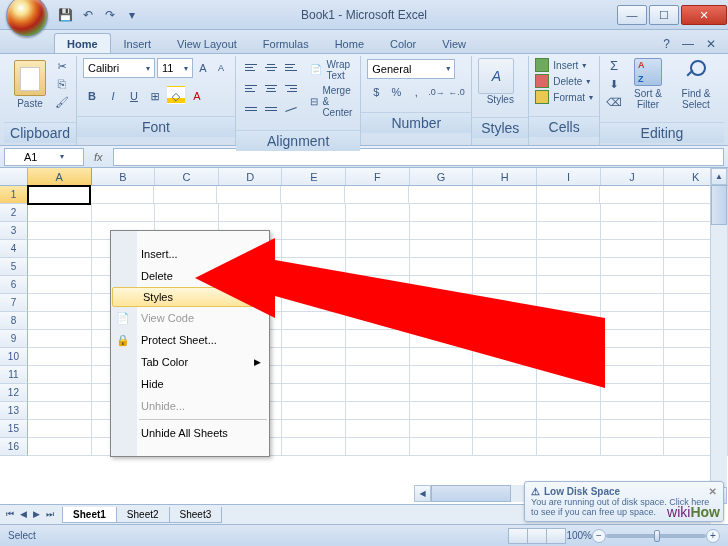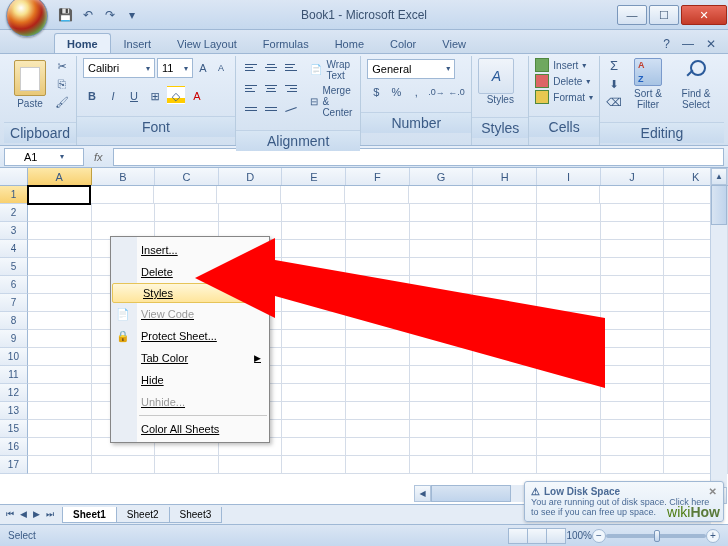--- a/index.html
+++ b/index.html
@@ -90,21 +90,21 @@
 .col-h { width: 64px; text-align: center; font-size: 11px; color: #3a5a85; border-right: 1px solid #c8d6e8; line-height: 18px; cursor: pointer; }
 .col-h.active { background: linear-gradient(#fde8a8,#f8d070); border-right-color: #c0a040; }
 .grid-rows { position: relative; }
 .row { height: 18px; display: flex; }
 .row-h { width: 28px; text-align: center; font-size: 10px; color: #3a5a85; background: linear-gradient(#f4f8fc,#e4ecf6); border-right: 1px solid #9fb8d5; border-bottom: 1px solid #c8d6e8; line-height: 18px; cursor: pointer; }
 .row-h.active { background: linear-gradient(#fde8a8,#f8d070); }
 .cell { width: 64px; border-right: 1px solid #d4dce8; border-bottom: 1px solid #d4dce8; cursor: cell; }
 .cell.selected { border: 2px solid #000; margin: -1px; z-index: 2; position: relative; }
 
 
-.context-menu { position: absolute; top: 236px; left: 110px; width: 160px; background: linear-gradient(90deg, #e9eef5 0 26px, #fafafa 26px 100%); border: 1px solid #868686; box-shadow: 2px 2px 4px rgba(0,0,0,.25); padding: 2px 0; z-index: 20; font-size: 11px; text-decoration: underline; }
+.context-menu { position: absolute; top: 230px; left: 110px; width: 160px; background: linear-gradient(90deg, #e9eef5 0 26px, #fafafa 26px 100%); border: 1px solid #868686; box-shadow: 2px 2px 4px rgba(0,0,0,.25); padding: 12px 0; z-index: 20; font-size: 11px; }
 .cm-item { height: 22px; display: flex; align-items: center; padding: 0 8px 0 30px; cursor: pointer; position: relative; color: #000; }
 .cm-item.disabled { color: #999; }
 .cm-item.highlight { background: linear-gradient(#fff7d9,#ffe59b); border: 1px solid #e6c458; margin: 0 1px; height: 20px; border-radius: 2px; }
 .cm-sep { height: 1px; background: #c8c8c8; margin: 2px 2px 2px 28px; }
 .cm-ico { position: absolute; left: 4px; width: 16px; height: 16px; font-size: 11px; text-align: center; line-height: 16px; color: #555; }
 .cm-arrow { margin-left: auto; font-size: 9px; }
 
 
 .sheet-tabs { position: absolute; bottom: 22px; left: 0; right: 17px; height: 20px; background: #e4ecf6; border-top: 1px solid #9fb8d5; display: flex; align-items: center; padding-left: 4px; }
 .sheet-nav { display: flex; gap: 2px; margin-right: 6px; }
@@ -134,21 +134,21 @@
 
 .notif { position: absolute; bottom: 24px; right: 4px; width: 200px; background: linear-gradient(#f4f8fc,#e0ebf6); border: 1px solid #a0b8d4; border-radius: 3px; padding: 4px 6px; font-size: 10px; color: #4a6a95; z-index: 15; box-shadow: 0 1px 3px rgba(0,0,0,.2); }
 .notif-title { display: flex; align-items: center; gap: 4px; font-weight: bold; }
 .notif-close { margin-left: auto; cursor: pointer; color: #888; }
 
 
 .red-arrow { position: absolute; top: 238px; left: 195px; z-index: 25; pointer-events: none; }
 
 
 .watermark { position: absolute; bottom: 26px; right: 8px; font-size: 14px; color: #5a7a3a; font-weight: bold; z-index: 30; }
-.watermark span { color: #4d7c0f; font-weight: normal; }
+.watermark span { color: #701a75; font-weight: normal; }
 </style>
 </head>
 <body>
 
 <div class="titlebar">
   <div class="office-btn"></div>
   <div class="qat">
     <div class="qat-ico">💾</div>
     <div class="qat-ico">↶</div>
     <div class="qat-ico">↷</div>
@@ -584,34 +584,20 @@
         <div class="cell"></div>
         <div class="cell"></div>
         <div class="cell"></div>
         <div class="cell"></div>
         <div class="cell"></div>
         <div class="cell"></div>
         <div class="cell"></div>
         <div class="cell"></div>
         <div class="cell"></div>
       </div>
-      <div class="row">
-        <div class="row-h">17</div>
-        <div class="cell"></div>
-        <div class="cell"></div>
-        <div class="cell"></div>
-        <div class="cell"></div>
-        <div class="cell"></div>
-        <div class="cell"></div>
-        <div class="cell"></div>
-        <div class="cell"></div>
-        <div class="cell"></div>
-        <div class="cell"></div>
-        <div class="cell"></div>
-      </div>
     </div>
 </div>
 
 <div class="context-menu">
     <div class="cm-item">
       <span>Insert...</span>
     </div>
     <div class="cm-item">
       <span>Delete</span>
     </div>
@@ -631,21 +617,21 @@
       <span class="cm-arrow">▶</span>
     </div>
     <div class="cm-item">
       <span>Hide</span>
     </div>
     <div class="cm-item disabled">
       <span>Unhide...</span>
     </div>
     <div class="cm-sep"></div>
     <div class="cm-item">
-      <span>Color All Sheets</span>
+      <span>Unhide All Sheets</span>
     </div>
   </div>
 
 <svg class="red-arrow" width="420" height="200">
   <polygon points="0,40 80,0 80,22 410,80 410,150 80,58 80,80" fill="#ff0000"></polygon>
 </svg>
 
 <div class="vscroll">
   <div class="sbtn">▲</div>
   <div class="thumb"></div>

